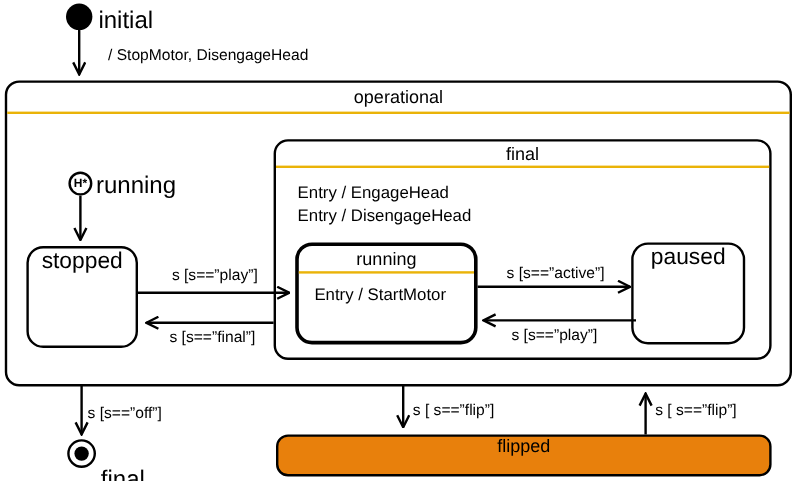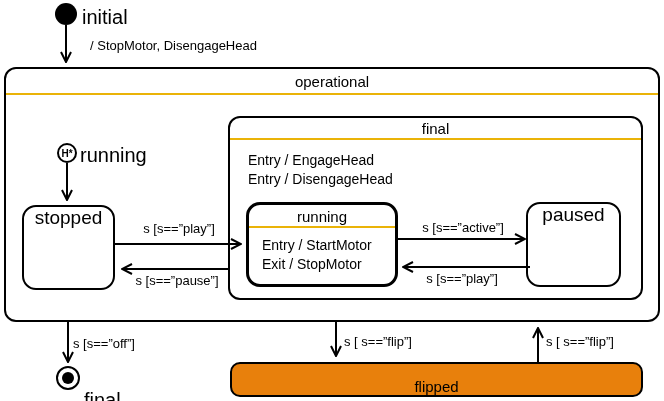--- a/index.html
+++ b/index.html
@@ -35,21 +35,21 @@
   #active { left:228px; top:116px; width:415px; height:184px; border-radius:12px; }
   #active .state-title { height:22px; line-height:22px; }
   #active .behaviors { padding:11px 0 0 18px; }
   #stopped { left:22px; top:205px; width:93px; height:85px; border-radius:14px; }
   #running { left:246px; top:202px; width:152px; height:85px; border-radius:14px; border-width:3px; }
   #running .state-title { height:23px; line-height:23px; }
   #running .behaviors { padding:8px 0 0 13px; }
   #paused { left:502px; top:202px; width:95px; height:85px; border-radius:14px;margin-left:24px; }
   #flipped {
     left:230px; top:362px; width:413px; height:35px; border-radius:10px;
-    display:flex; align-items:flex-end; justify-content:center; font-size:15px;
+    display:flex; align-items:flex-start; justify-content:center; font-size:15px;
   }
   #initial-dot { left:55px; top:3px; width:22px; height:22px; }
   #initial-label { left:82px; top:6px; }
   #history-node { left:57px; top:143px; width:20px; height:20px; font-size:10px; font-weight:bold; }
   #history-label { left:80px; top:144px; }
   #final-node { left:56px; top:366px; width:24px; height:24px; }
   #final-dot { width:12px; height:12px; position:static; }
   #final-label { left:84px; top:389px; }
 
   #lbl-init { left:90px; top:38px; }
@@ -79,21 +79,20 @@
   </div>
 
   <div class="state simple-state" id="stopped">
     <span>stopped</span>
   </div>
 
   <div class="state" id="running">
     <div class="state-title">running</div>
     <div class="behaviors">
       <div>Entry / StartMotor</div>
-      <div>Exit / StopMotor</div>
     </div>
   </div>
 
   <div class="state simple-state" id="paused">
     <span>paused</span>
   </div>
 
   <div class="state" id="flipped" style="background-color: rgb(232, 128, 12);">
     <span>flipped</span>
   </div>
@@ -106,21 +105,21 @@
   </div>
   <div class="node-label" id="history-label">running</div>
 
   <div class="ring" id="final-node">
     <div class="dot" id="final-dot"></div>
   </div>
   <div class="node-label" id="final-label">final</div>
 
   <div class="trans-label" id="lbl-init">/ StopMotor, DisengageHead</div>
   <div class="trans-label" id="lbl-play1">s [s==”play”]</div>
-  <div class="trans-label" id="lbl-stop">s [s==”pause”]</div>
+  <div class="trans-label" id="lbl-stop">s [s==”final”]</div>
   <div class="trans-label" id="lbl-pause">s [s==”active”]</div>
   <div class="trans-label" id="lbl-play2">s [s==”play”]</div>
   <div class="trans-label" id="lbl-off">s [s==”off”]</div>
   <div class="trans-label" id="lbl-flipdown">s [ s==”flip”]</div>
   <div class="trans-label" id="lbl-flipup">s [ s==”flip”]</div>
 
   <svg class="wires" width="664" height="401">
     <defs>
       <marker id="arrow" viewBox="0 0 12 12" refX="11" refY="6" markerWidth="12" markerHeight="12" markerUnits="userSpaceOnUse" orient="auto">
         <path d="M1,1 L11,6 L1,11" fill="none" stroke="#000" stroke-width="2"></path>

